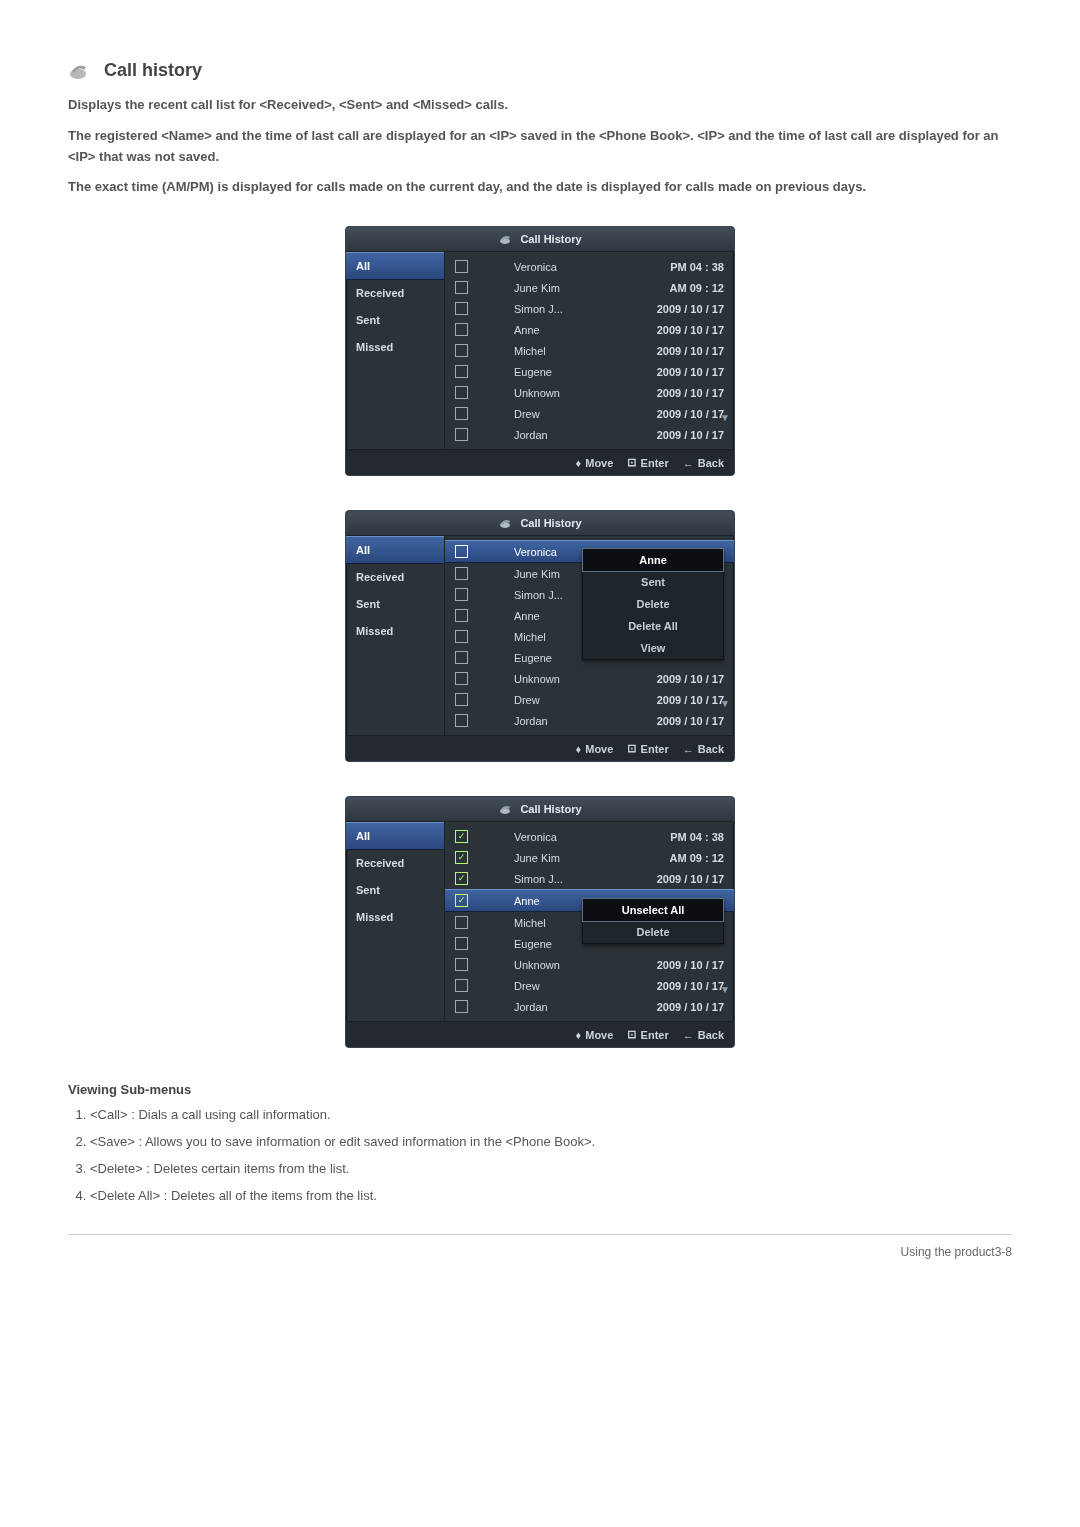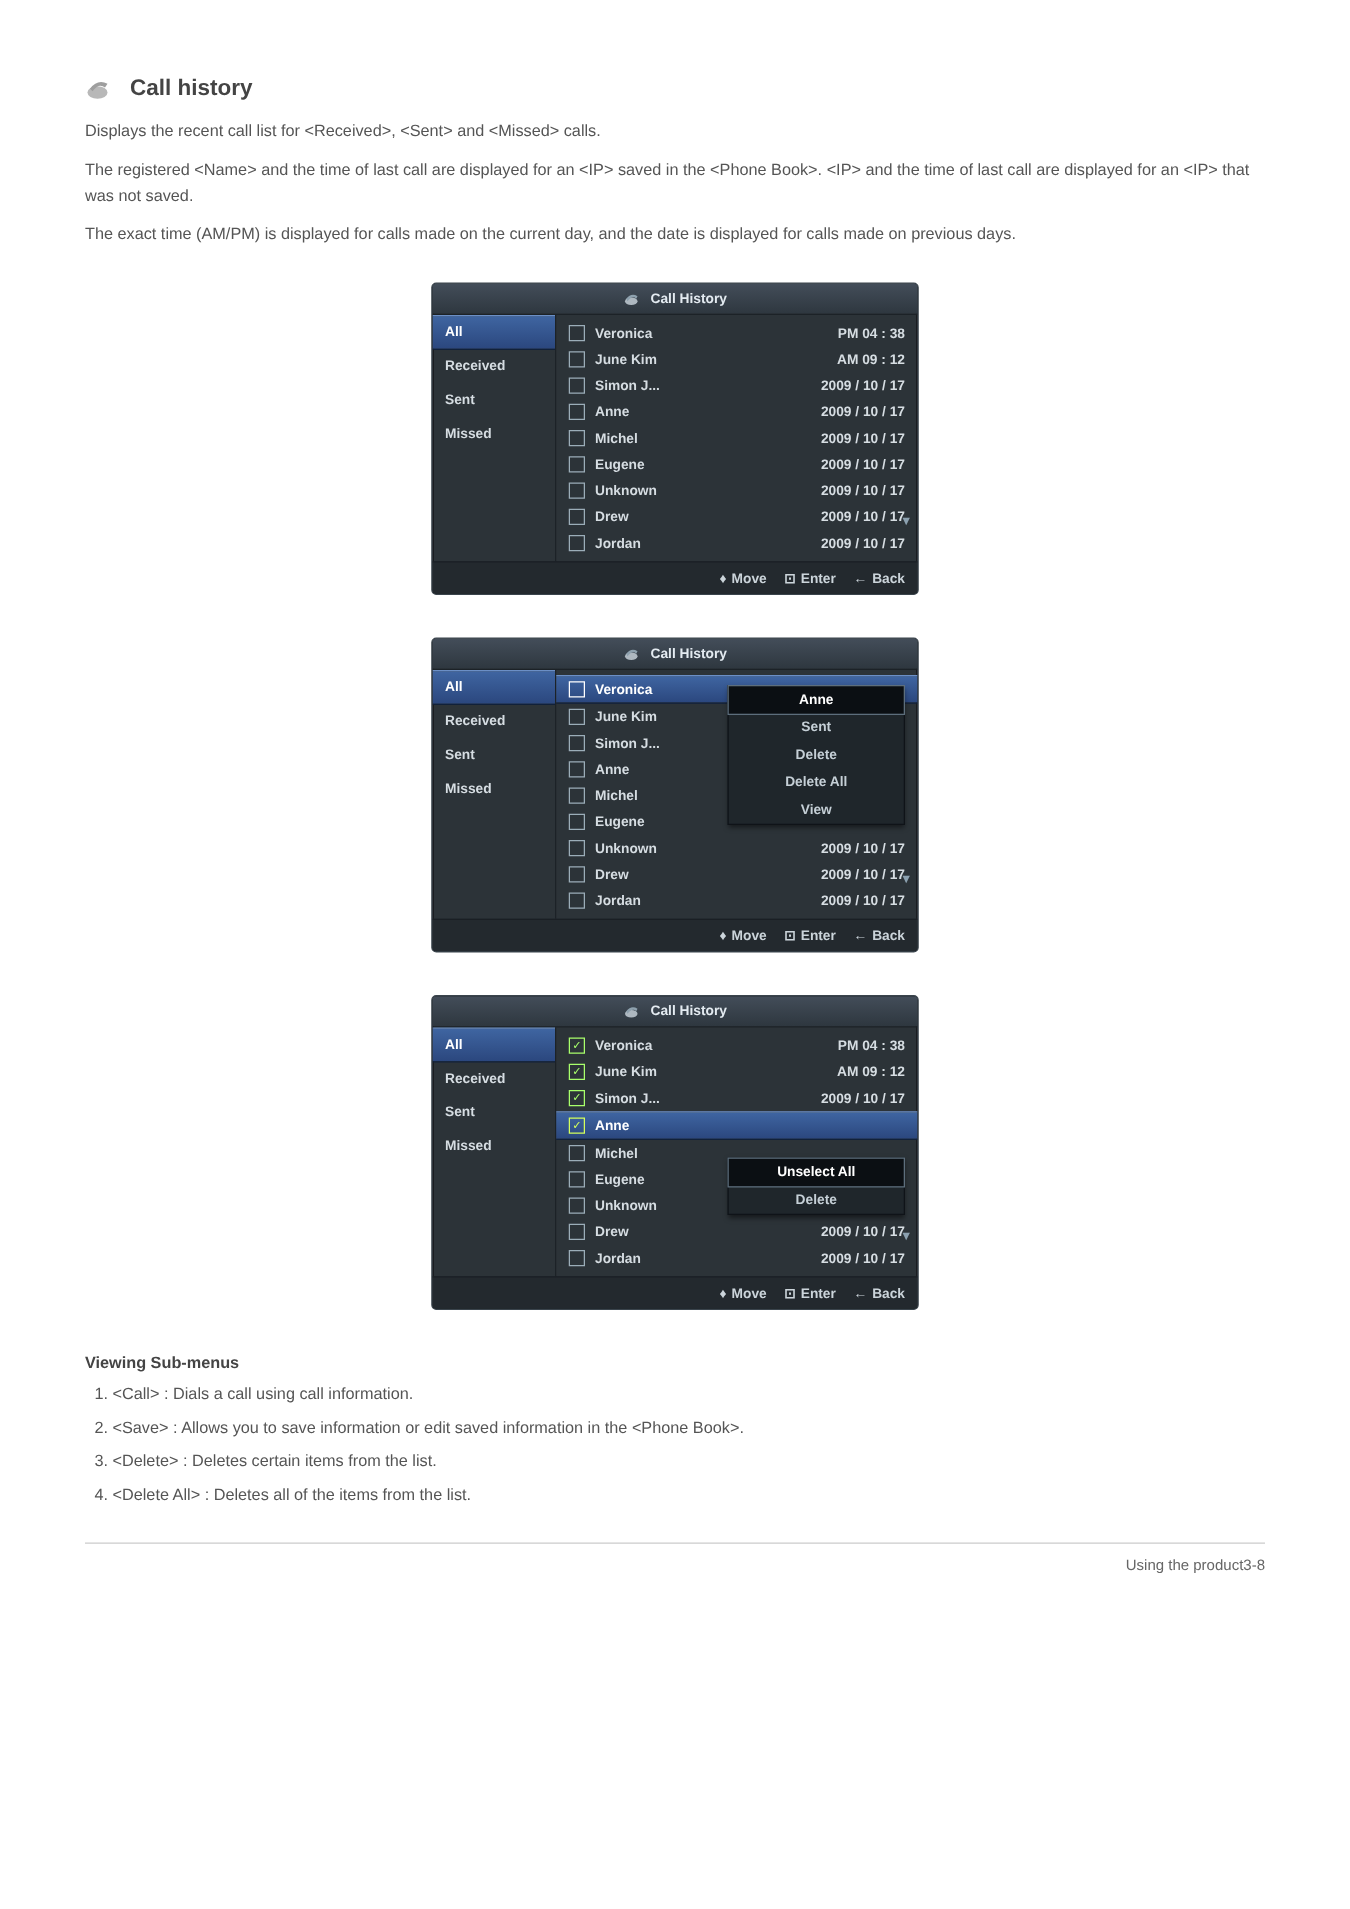--- a/index.html
+++ b/index.html
@@ -17,21 +17,21 @@
     align-items: center;
     margin-bottom: 14px;
   }
   .section-head svg { margin-right: 8px; }
   .section-head h1 {
     font-size: 18px;
     color: #444;
     margin: 0;
     font-weight: bold;
   }
-  p { line-height: 1.6; margin: 10px 0; }
+  p { line-height: 1.6; margin: 10px 0; font-weight: bold; }
   .panel-wrap { margin: 28px auto 34px; display: flex; justify-content: center; }
   .panel {
     width: 388px;
     background: #2c3338;
     border: 1px solid #3a444c;
     border-radius: 4px;
     overflow: hidden;
     color: #d6dde2;
     font-size: 11px;
     box-shadow: inset 0 0 0 1px #141618;
@@ -87,21 +87,21 @@
     display: inline-flex;
     justify-content: center;
     align-items: center;
     font-size: 9px;
     line-height: 1;
   }
   .cb.checked { color: #a8ff6b; border-color:#a8ff6b;}
   .cb.checked::after { content:"✓"; }
   .highlight .cb { border-color:#fff; }
   .highlight .cb.checked { color:#d4ff5c; border-color:#d4ff5c;}
-  .name { flex: 1; font-weight: bold; }
+  .name { flex: 1; font-weight: normal; margin-left: 38px; }
   .time { min-width: 90px; text-align: right; font-weight: bold; }
   .scroll-hint {
     position: absolute;
     right: 4px;
     bottom: 26px;
     color: #8ca1b0;
     font-size: 10px;
   }
   .hint-bar {
     display: flex;
@@ -130,21 +130,21 @@
     text-align: center;
     color: #c5cfd6;
     font-weight:bold;
     cursor:pointer;
   }
   .popup .pitem.active {
     background: #0b0f13;
     outline: 1px solid #5d6e7c;
     color: #fff;
   }
-  .popup2 { top: 104px; }
+  .popup2 { top: 76px; }
   .sub-h { font-weight: bold; color:#444; margin-top:18px; margin-bottom:8px; }
   ol { margin: 6px 0 24px 8px; padding-left: 14px; }
   ol li { margin: 6px 0; line-height:1.6; }
   hr { border: none; border-top: 1px solid #ccc; margin-top: 28px; }
   .footer { display:flex; justify-content: flex-end; margin-top:10px; color:#666; font-size:12px;}
   .glyph { font-family: Arial,sans-serif; }
 </style>
 </head>
 <body>
 

